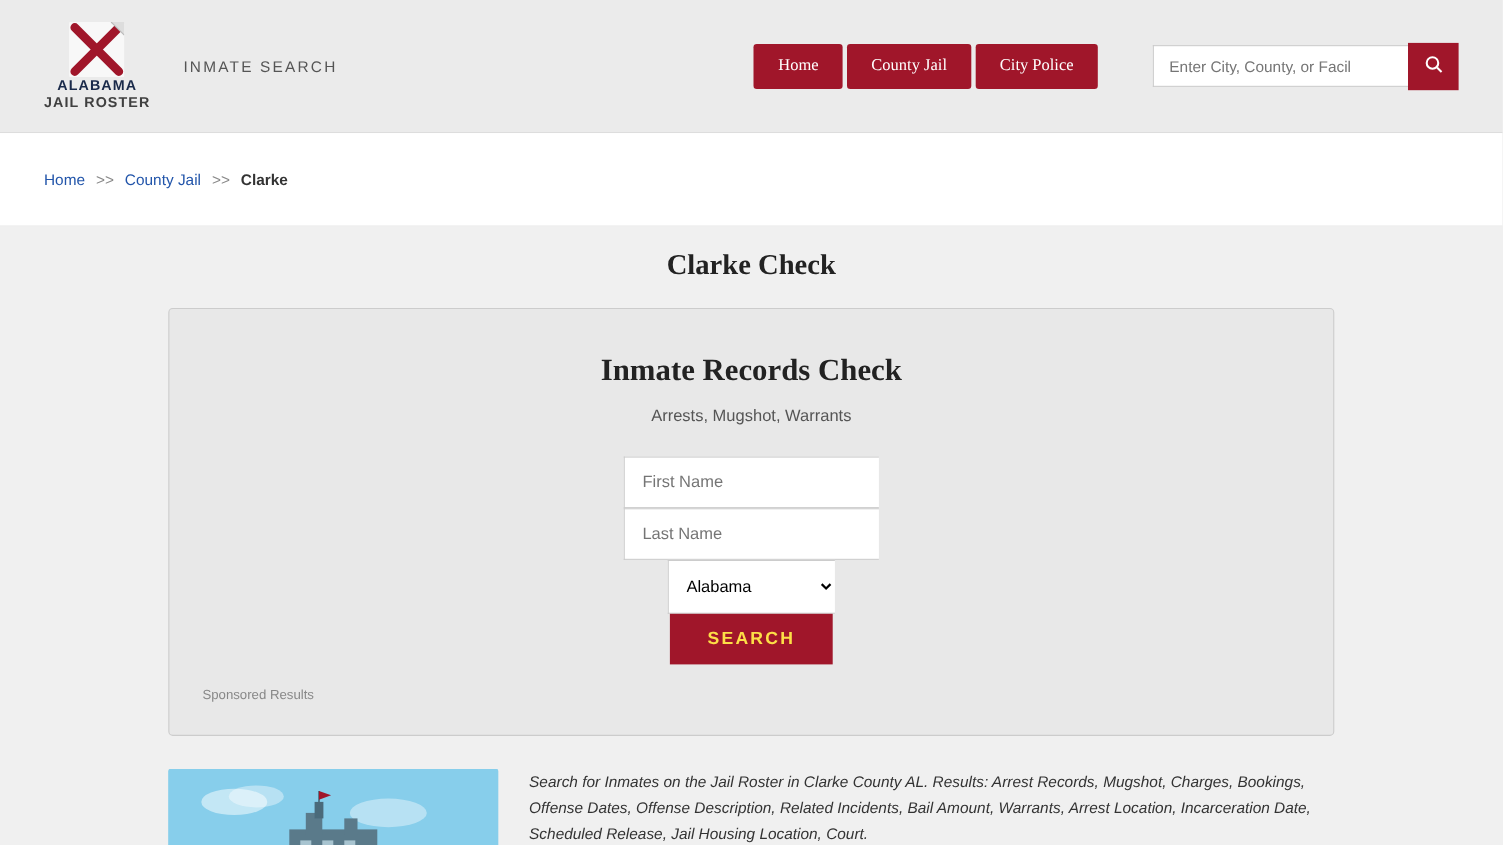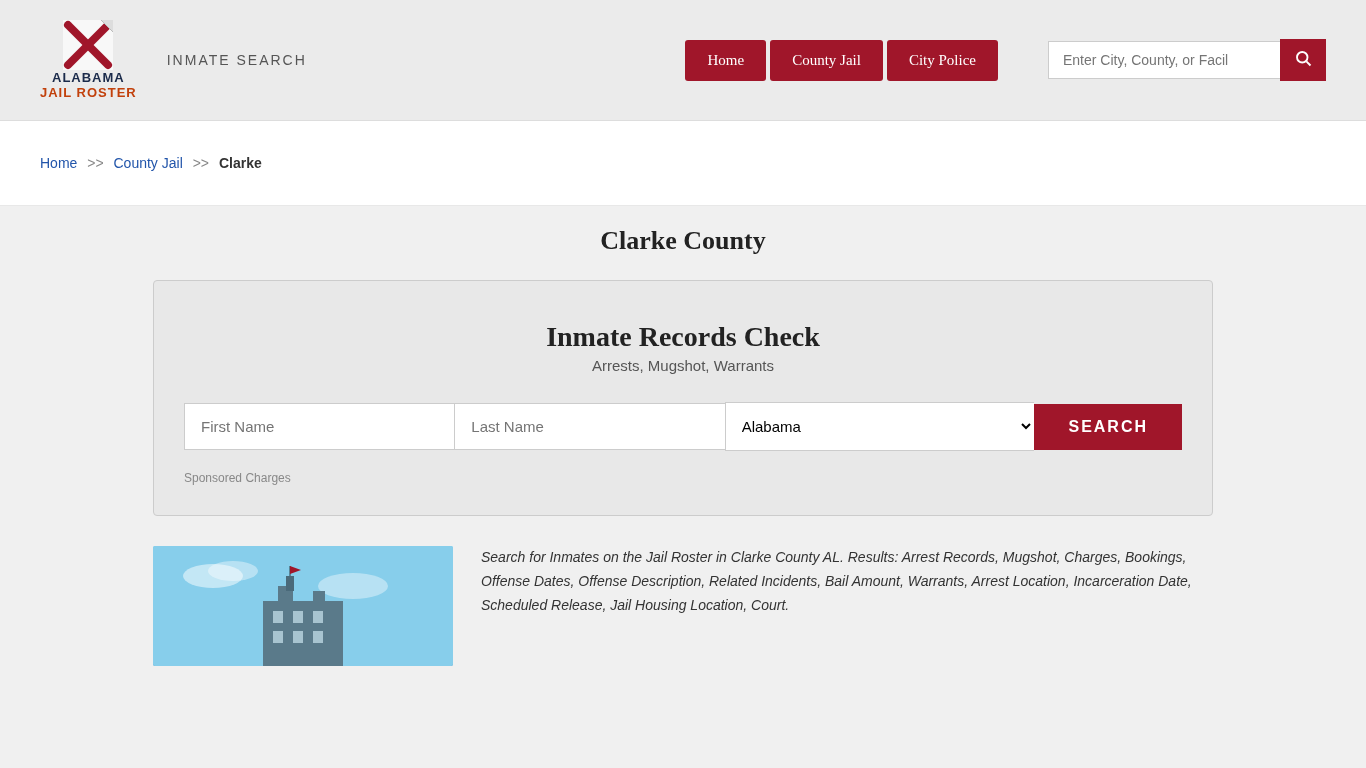--- a/index.html
+++ b/index.html
@@ -24,21 +24,21 @@
       font-size: 13px;
       font-weight: bold;
       color: #1a2a4a;
       letter-spacing: 1px;
       text-align: center;
       font-family: Arial, sans-serif;
     }
     .logo-text-jail {
       font-size: 13px;
       font-weight: bold;
-      color: #c2410c;
+      color: #404040;
       letter-spacing: 1px;
       text-align: center;
       font-family: Arial, sans-serif;
     }
     .inmate-search-label {
       font-size: 14px;
       color: #555;
       letter-spacing: 2px;
       font-family: Arial, sans-serif;
       font-weight: 500;
@@ -126,34 +126,35 @@
       border: 1px solid #ccc;
       border-radius: 4px;
       padding: 40px 30px 30px;
       margin-bottom: 30px;
     }
     .records-title {
       text-align: center;
       font-size: 28px;
       font-family: Georgia, serif;
       color: #222;
-      margin-bottom: 4px;
+      margin-bottom: 17px;
     }
     .records-subtitle {
       text-align: center;
       font-size: 15px;
       color: #555;
       margin-bottom: 28px;
       font-family: Arial, sans-serif;
     }
     .search-form {
       display: flex;
       gap: 0;
       align-items: center;
       margin-bottom: 20px;
+      flex-direction: column;
     }
     .search-form input[type="text"] {
       flex: 1;
       padding: 14px 16px;
       font-size: 15px;
       border: 1px solid #ccc;
       border-right: none;
       outline: none;
       font-family: Arial, sans-serif;
       background: #fff;
@@ -167,21 +168,21 @@
       font-size: 15px;
       border: 1px solid #ccc;
       border-right: none;
       outline: none;
       font-family: Arial, sans-serif;
       background: #fff;
       cursor: pointer;
     }
     .search-form .search-btn {
       background: #a0162a;
-      color: #ffffff;
+      color: #fde047;
       border: none;
       padding: 14px 34px;
       font-size: 16px;
       font-weight: bold;
       letter-spacing: 2px;
       cursor: pointer;
       font-family: Arial, sans-serif;
     }
     .sponsored-label {
       font-size: 12px;
@@ -266,35 +267,35 @@
 <div class="breadcrumb">
   <a href="#">Home</a>
   <span class="sep">&gt;&gt;</span>
   <a href="#">County Jail</a>
   <span class="sep">&gt;&gt;</span>
   <span class="current">Clarke</span>
 </div>
 
 <div class="page-content">
 
-  <h1 class="page-title">Clarke County</h1>
+  <h1 class="page-title">Clarke Check</h1>
 
   <div class="records-box">
     <h2 class="records-title">Inmate Records Check</h2>
     <p class="records-subtitle">Arrests, Mugshot, Warrants</p>
 
     <div class="search-form">
       <input type="text" placeholder="First Name" style="">
       <input type="text" placeholder="Last Name" style="">
       <select id="state-select">
       <option value="Alabama">Alabama</option><option value="Alaska">Alaska</option><option value="Arizona">Arizona</option><option value="Arkansas">Arkansas</option><option value="California">California</option><option value="Colorado">Colorado</option><option value="Connecticut">Connecticut</option><option value="Delaware">Delaware</option><option value="Florida">Florida</option><option value="Georgia">Georgia</option><option value="Hawaii">Hawaii</option><option value="Idaho">Idaho</option><option value="Illinois">Illinois</option><option value="Indiana">Indiana</option><option value="Iowa">Iowa</option><option value="Kansas">Kansas</option><option value="Kentucky">Kentucky</option><option value="Louisiana">Louisiana</option><option value="Maine">Maine</option><option value="Maryland">Maryland</option><option value="Massachusetts">Massachusetts</option><option value="Michigan">Michigan</option><option value="Minnesota">Minnesota</option><option value="Mississippi">Mississippi</option><option value="Missouri">Missouri</option><option value="Montana">Montana</option><option value="Nebraska">Nebraska</option><option value="Nevada">Nevada</option><option value="New Hampshire">New Hampshire</option><option value="New Jersey">New Jersey</option><option value="New Mexico">New Mexico</option><option value="New York">New York</option><option value="North Carolina">North Carolina</option><option value="North Dakota">North Dakota</option><option value="Ohio">Ohio</option><option value="Oklahoma">Oklahoma</option><option value="Oregon">Oregon</option><option value="Pennsylvania">Pennsylvania</option><option value="Rhode Island">Rhode Island</option><option value="South Carolina">South Carolina</option><option value="South Dakota">South Dakota</option><option value="Tennessee">Tennessee</option><option value="Texas">Texas</option><option value="Utah">Utah</option><option value="Vermont">Vermont</option><option value="Virginia">Virginia</option><option value="Washington">Washington</option><option value="West Virginia">West Virginia</option><option value="Wisconsin">Wisconsin</option><option value="Wyoming">Wyoming</option></select>
       <button class="search-btn">SEARCH</button>
     </div>
 
-    <p class="sponsored-label">Sponsored Charges</p>
+    <p class="sponsored-label">Sponsored Results</p>
   </div>
 
   <div class="bottom-section">
 
     <div class="bottom-image">
 
       <svg width="300" height="120" viewBox="0 0 300 120" xmlns="http://www.w3.org/2000/svg">
 
         <rect width="300" height="120" fill="#87ceeb"></rect>
 

